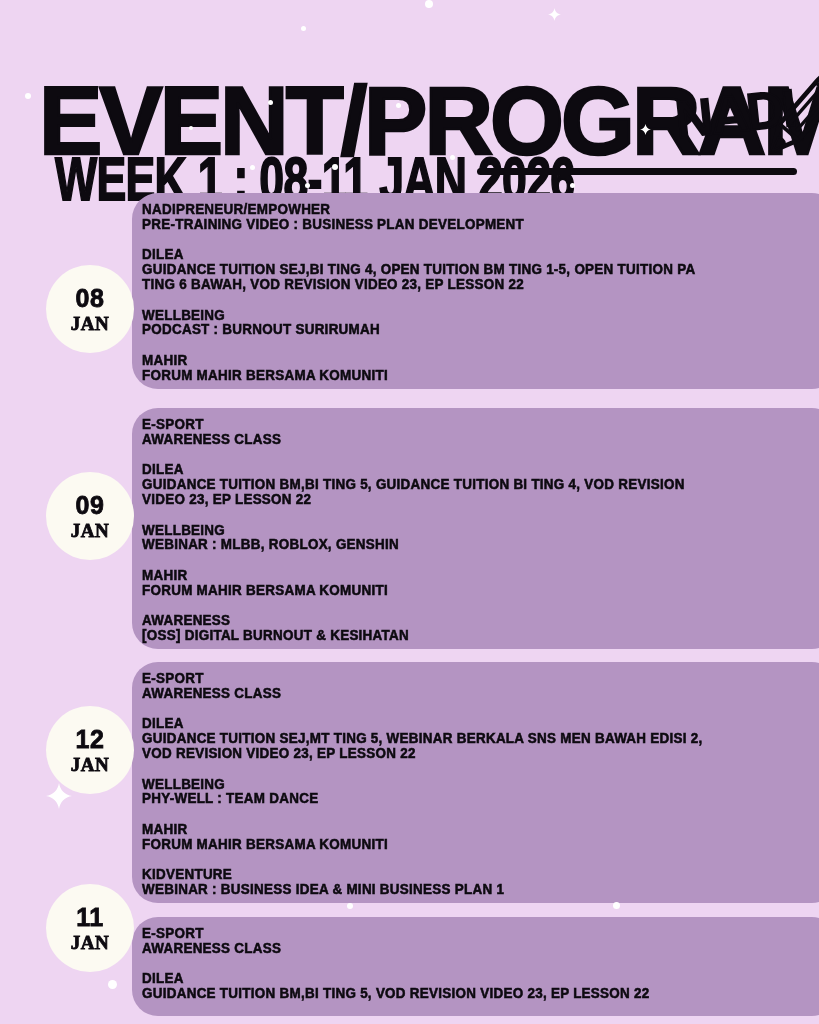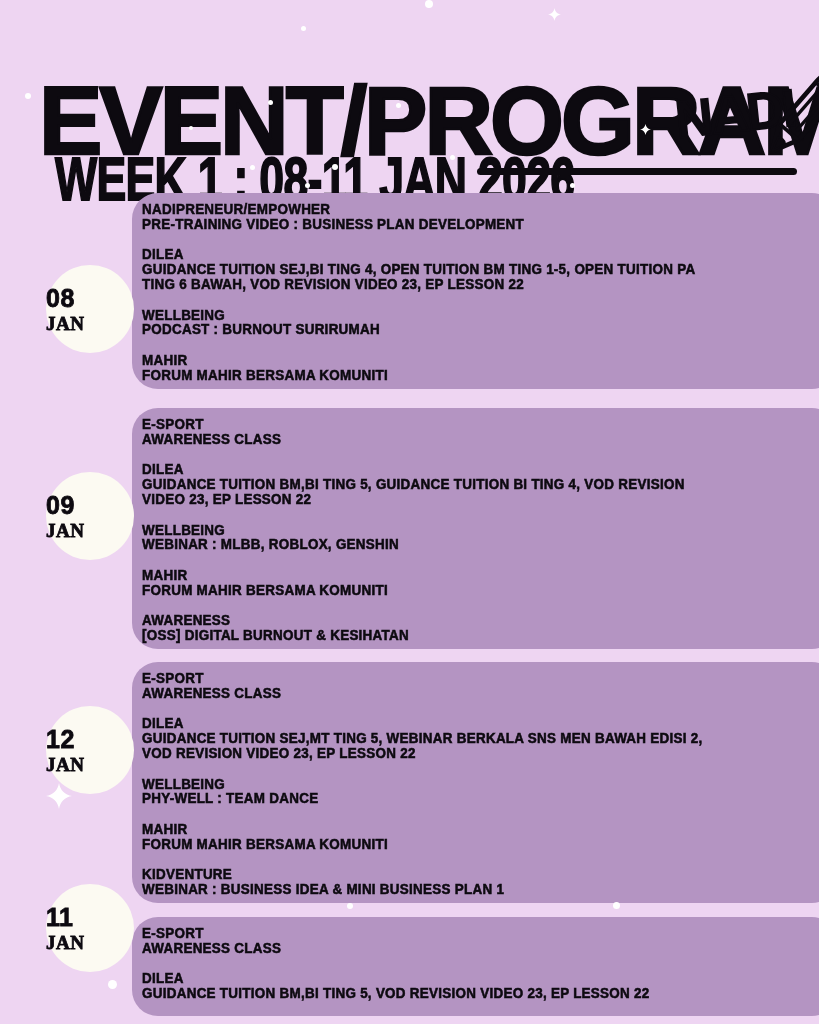--- a/index.html
+++ b/index.html
@@ -85,21 +85,21 @@
     -webkit-text-stroke: 0.55px #0d0a10;
     white-space: pre-line;
   }
   
   .date-circle {
     position: absolute; left: 21px;
     width: 88px; height: 88px;
     background: #fcfaf2;
     border-radius: 50%;
     display: flex; flex-direction: column;
-    align-items: flex-start; justify-content: center;
+    align-items: center; justify-content: center;
     gap: 3px;
     z-index: 2;
   }
   .dc-1 { top: 265px; }
   .dc-2 { top: 472px; }
   .dc-3 { top: 706px; }
   .dc-4 { top: 884px; }
   .date-day {
     font-size: 25px; font-weight: 900; line-height: 1;
     letter-spacing: 0.5px; color: #0d0a10;

